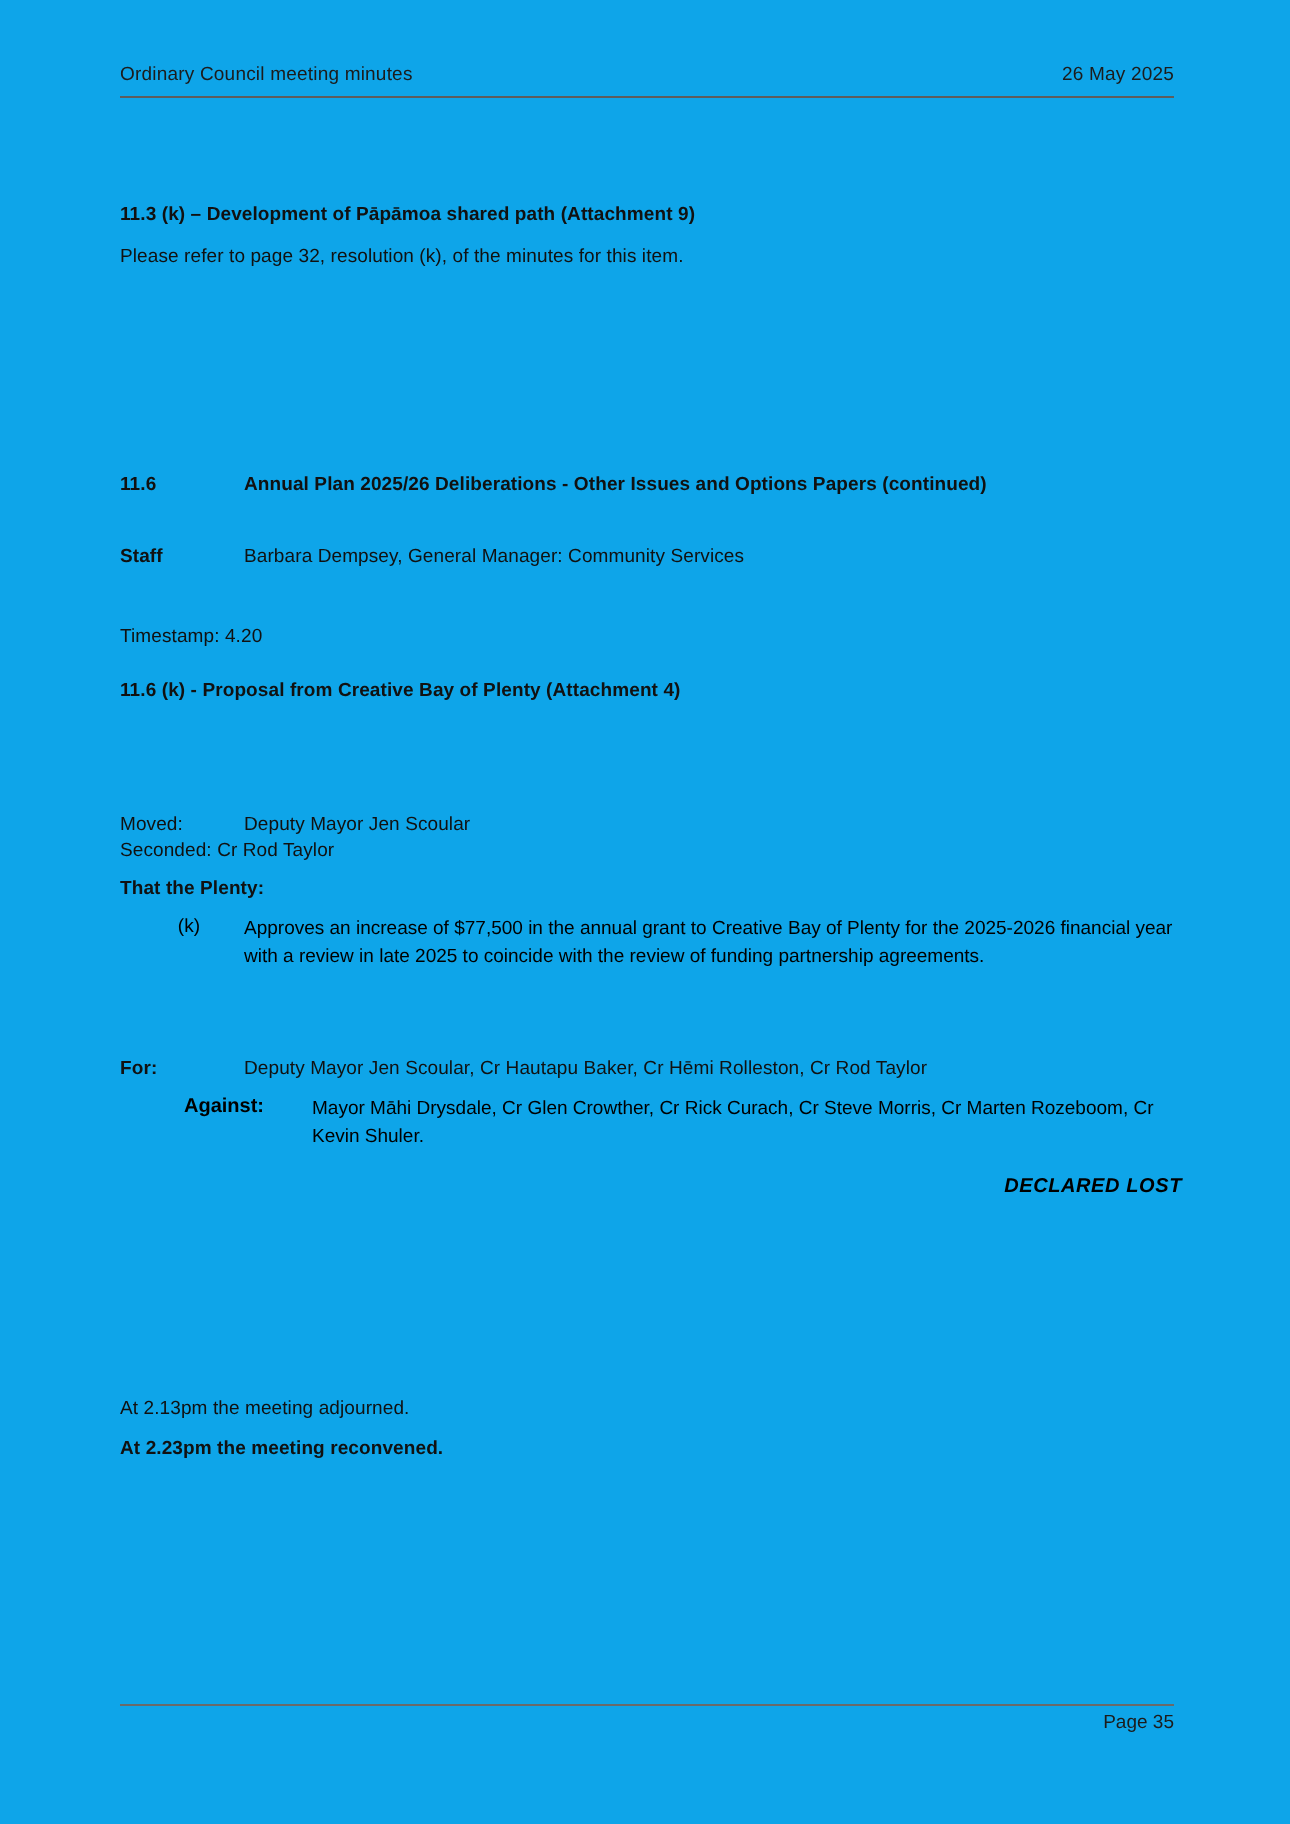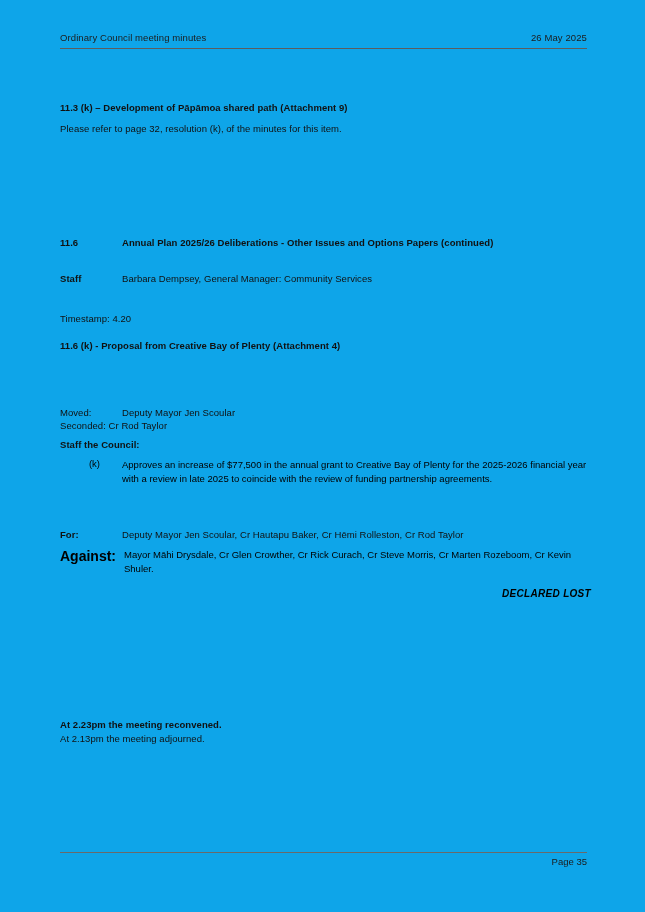--- a/index.html
+++ b/index.html
@@ -119,40 +119,41 @@
     position: absolute;
     left: 60px;
     top: 548px;
     width: 527px;
     display: flex;
   }
   .votes-against .lbl {
     width: 62px;
     flex: 0 0 62px;
     font-weight: bold;
-    font-size: 14px;
+    font-size: 10px;
+    margin-left: 32px;
   }
   .votes-against .val {
     flex: 1 1 auto;
     font-size: 9.5px;
     line-height: 13.5px;
     padding-left: 2px;
   }
   .declared {
     position: absolute;
     left: 64px;
     top: 588px;
     width: 527px;
     text-align: right;
     font-weight: bold;
     font-size: 10px;
     letter-spacing: 0.3px;
     font-style: italic;
   }
-  .t12 { left: 60px; top: 732px; width: 527px; }
+  .t12 { left: 60px; top: 698px; width: 527px; }
   .t13 { left: 60px; top: 718px; width: 527px; font-weight: bold; }
 </style>
 </head>
 <body>
 
 <div class="page">
   <div class="content">
 
     <div class="header-row">
       <span>Ordinary Council meeting minutes</span>
@@ -174,21 +175,21 @@
     <div class="blk t5">Timestamp:  4.20</div>
 
     <div class="blk bold t6">11.6 (k) - Proposal from Creative Bay of Plenty (Attachment 4)</div>
 
 
     <div class="blk t8">
       <span class="lbl">Moved:</span><span>Deputy Mayor Jen Scoular</span>
     </div>
     <div class="blk t9">Seconded: Cr Rod Taylor</div>
 
-    <div class="blk bold t10">Staff the Council:</div>
+    <div class="blk bold t10">That the Plenty:</div>
 
     <div class="resrow">
       <div class="res-num">(k)</div>
       <div class="res-txt">Approves an increase of $77,500 in the annual grant to Creative Bay of Plenty for the 2025-2026 financial year with a review in late 2025 to coincide with the review of funding partnership agreements.</div>
     </div>
 
     <div class="blk t11">
       <span class="lbl">For:</span><span>Deputy Mayor Jen Scoular, Cr Hautapu Baker, Cr Hēmi Rolleston, Cr Rod Taylor</span>
     </div>
 

